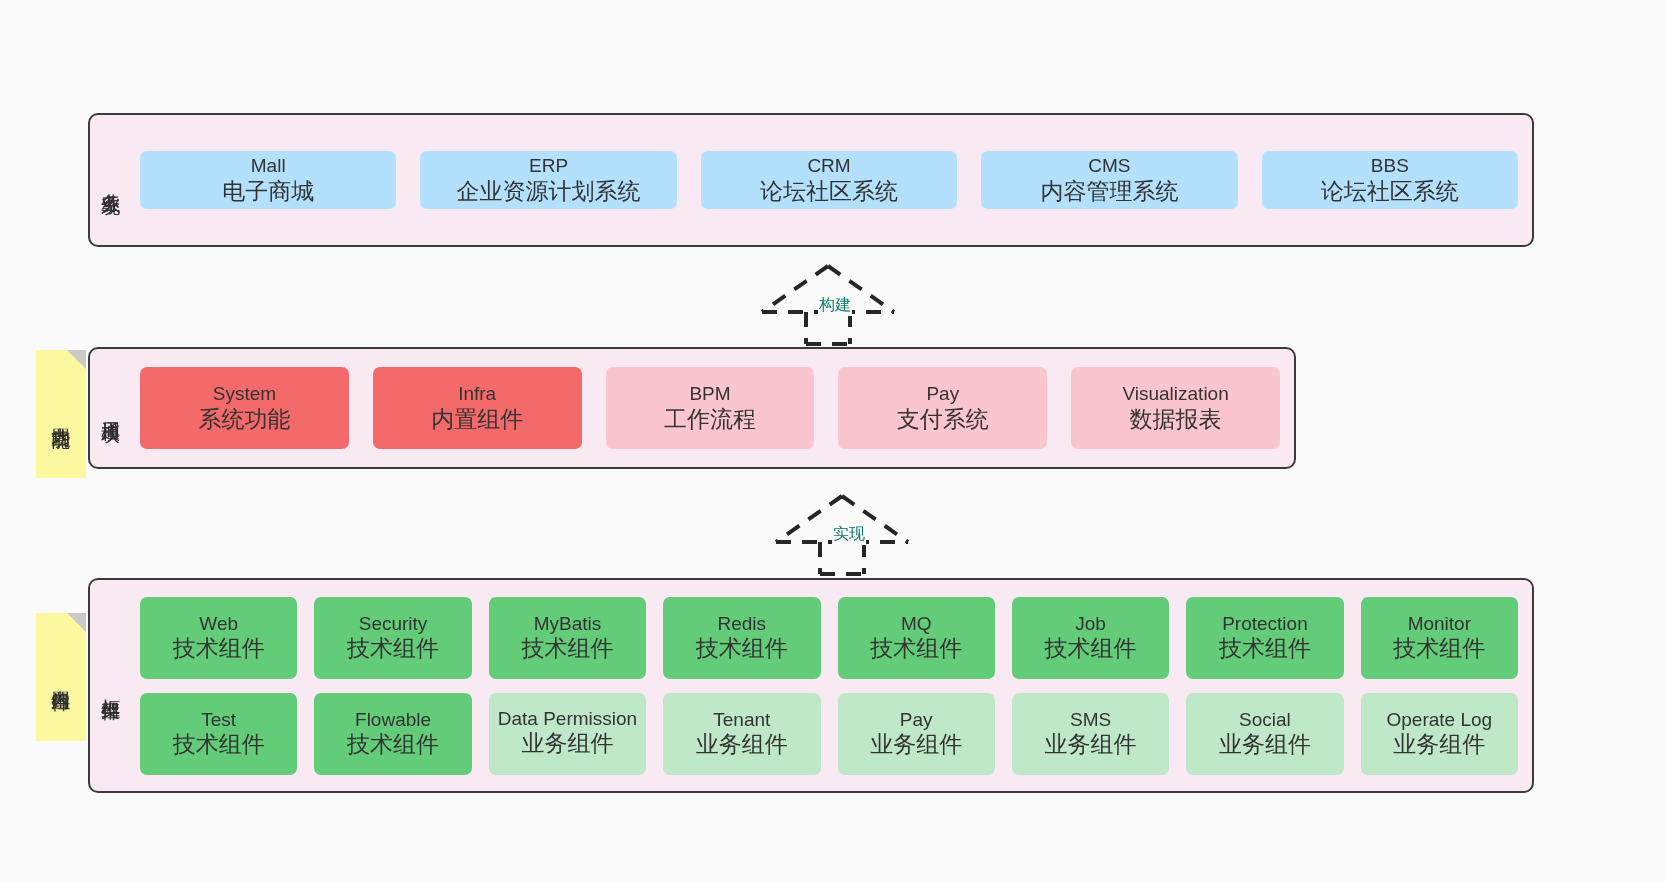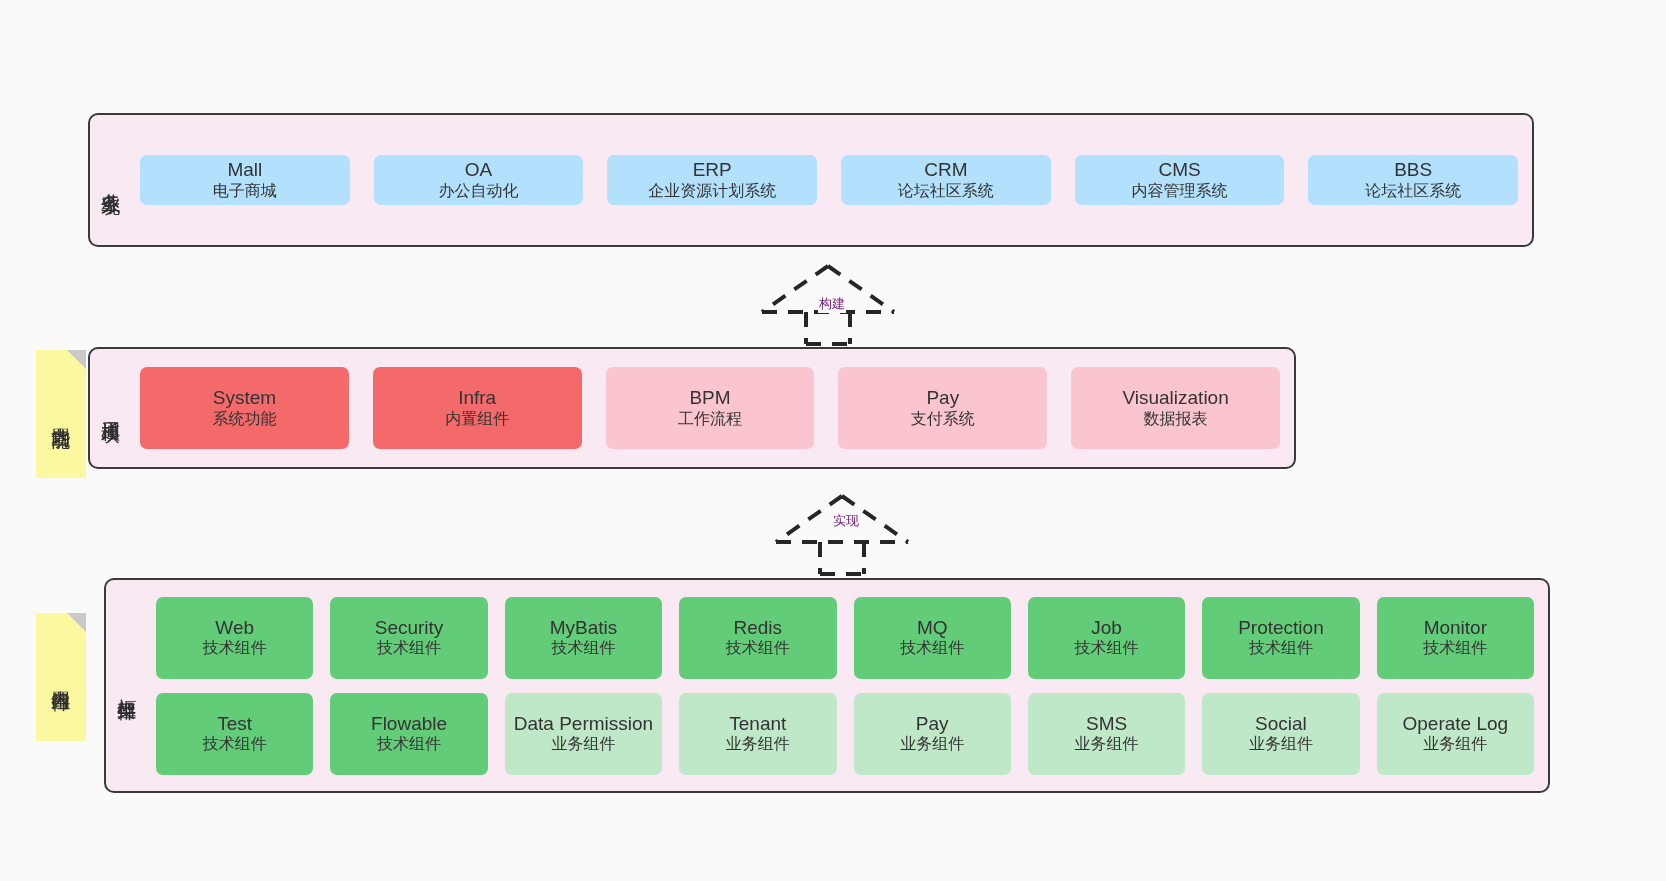--- a/index.html
+++ b/index.html
@@ -56,21 +56,21 @@
     display:flex;
     flex-direction:column;
     align-items:center;
     justify-content:center;
     text-align:center;
     line-height:1.18;
     box-sizing:border-box;
     padding:4px 6px;
   }
   .card .en{font-size:19px;}
-  .card .cn{font-size:16px;}
+  .card .cn{font-size:23px;}
 
   
   .c-blue      {background:#b3e0fc;}
   .c-red       {background:#f46a6a;}
   .c-pink      {background:#fbc5cf;}
   .c-green     {background:#63cc78;}
   .c-greenlight{background:#bfe8c9;}
 
   
   .note{
@@ -94,43 +94,39 @@
     width:0;height:0;
     border-left:19px solid transparent;
     border-top:19px solid #c9c9c9;
   }
 
   
   .arrow{position:absolute;}
   .arrow svg{display:block;overflow:visible;}
   .arrow .alabel{
     position:absolute;
-    font-size:13px;
-    color:#701a75;
+    font-size:16px;
+    color:#0f766e;
     white-space:nowrap;
     background:#fafafa;
     padding:0 1px;
   }
 </style>
 </head>
 <body>
 
 <div class="canvas">
 
   <div class="layer" id="layer1" style="left:88px;top:113px;width:1446px;height:134px;">
     <div class="layer-title">业务系统</div>
     <div class="layer-body">
       <div class="row">
         <div class="card c-blue">
           <span class="en">Mall</span>
           <span class="cn">电子商城</span>
-        </div>
-        <div class="card c-blue">
-          <span class="en">OA</span>
-          <span class="cn">办公自动化</span>
         </div>
         <div class="card c-blue">
           <span class="en">ERP</span>
           <span class="cn">企业资源计划系统</span>
         </div>
         <div class="card c-blue">
           <span class="en">CRM</span>
           <span class="cn">论坛社区系统</span>
         </div>
         <div class="card c-blue">
@@ -184,29 +180,29 @@
         </div>
       </div>
     </div>
   </div>
 
   <div class="arrow" style="left:772px;top:492px;width:140px;height:80px;">
     <svg width="140" height="80" viewBox="0 0 140 80">
       <path d="M 70 4 L 136 50 M 70 4 L 4 50 M 4 50 L 136 50" fill="none" stroke="#262626" stroke-width="4" stroke-dasharray="15 11" stroke-linecap="butt"></path>
       <path d="M 48 50 L 48 82 M 92 50 L 92 82 M 48 82 L 92 82" fill="none" stroke="#262626" stroke-width="4" stroke-dasharray="15 11" stroke-linecap="butt"></path>
     </svg>
-    <span class="alabel" style="left:60px;top:20px;">实现</span>
+    <span class="alabel" style="left:60px;top:32px;">实现</span>
   </div>
 
   <div class="note" style="left:36px;top:613px;width:50px;height:128px;">
     <span class="fold"></span>
     <span>内置组件</span>
   </div>
 
-  <div class="layer" id="layer3" style="left:104px;top:578px;width:1446px;height:215px;">
+  <div class="layer" id="layer3" style="left:88px;top:578px;width:1446px;height:215px;">
     <div class="layer-title">框架组件</div>
     <div class="layer-body" style="gap:14px;">
 
       <div class="row" style="height:82px;gap:17px;">
         <div class="card c-green">
           <span class="en">Web</span>
           <span class="cn">技术组件</span>
         </div>
         <div class="card c-green">
           <span class="en">Security</span>

